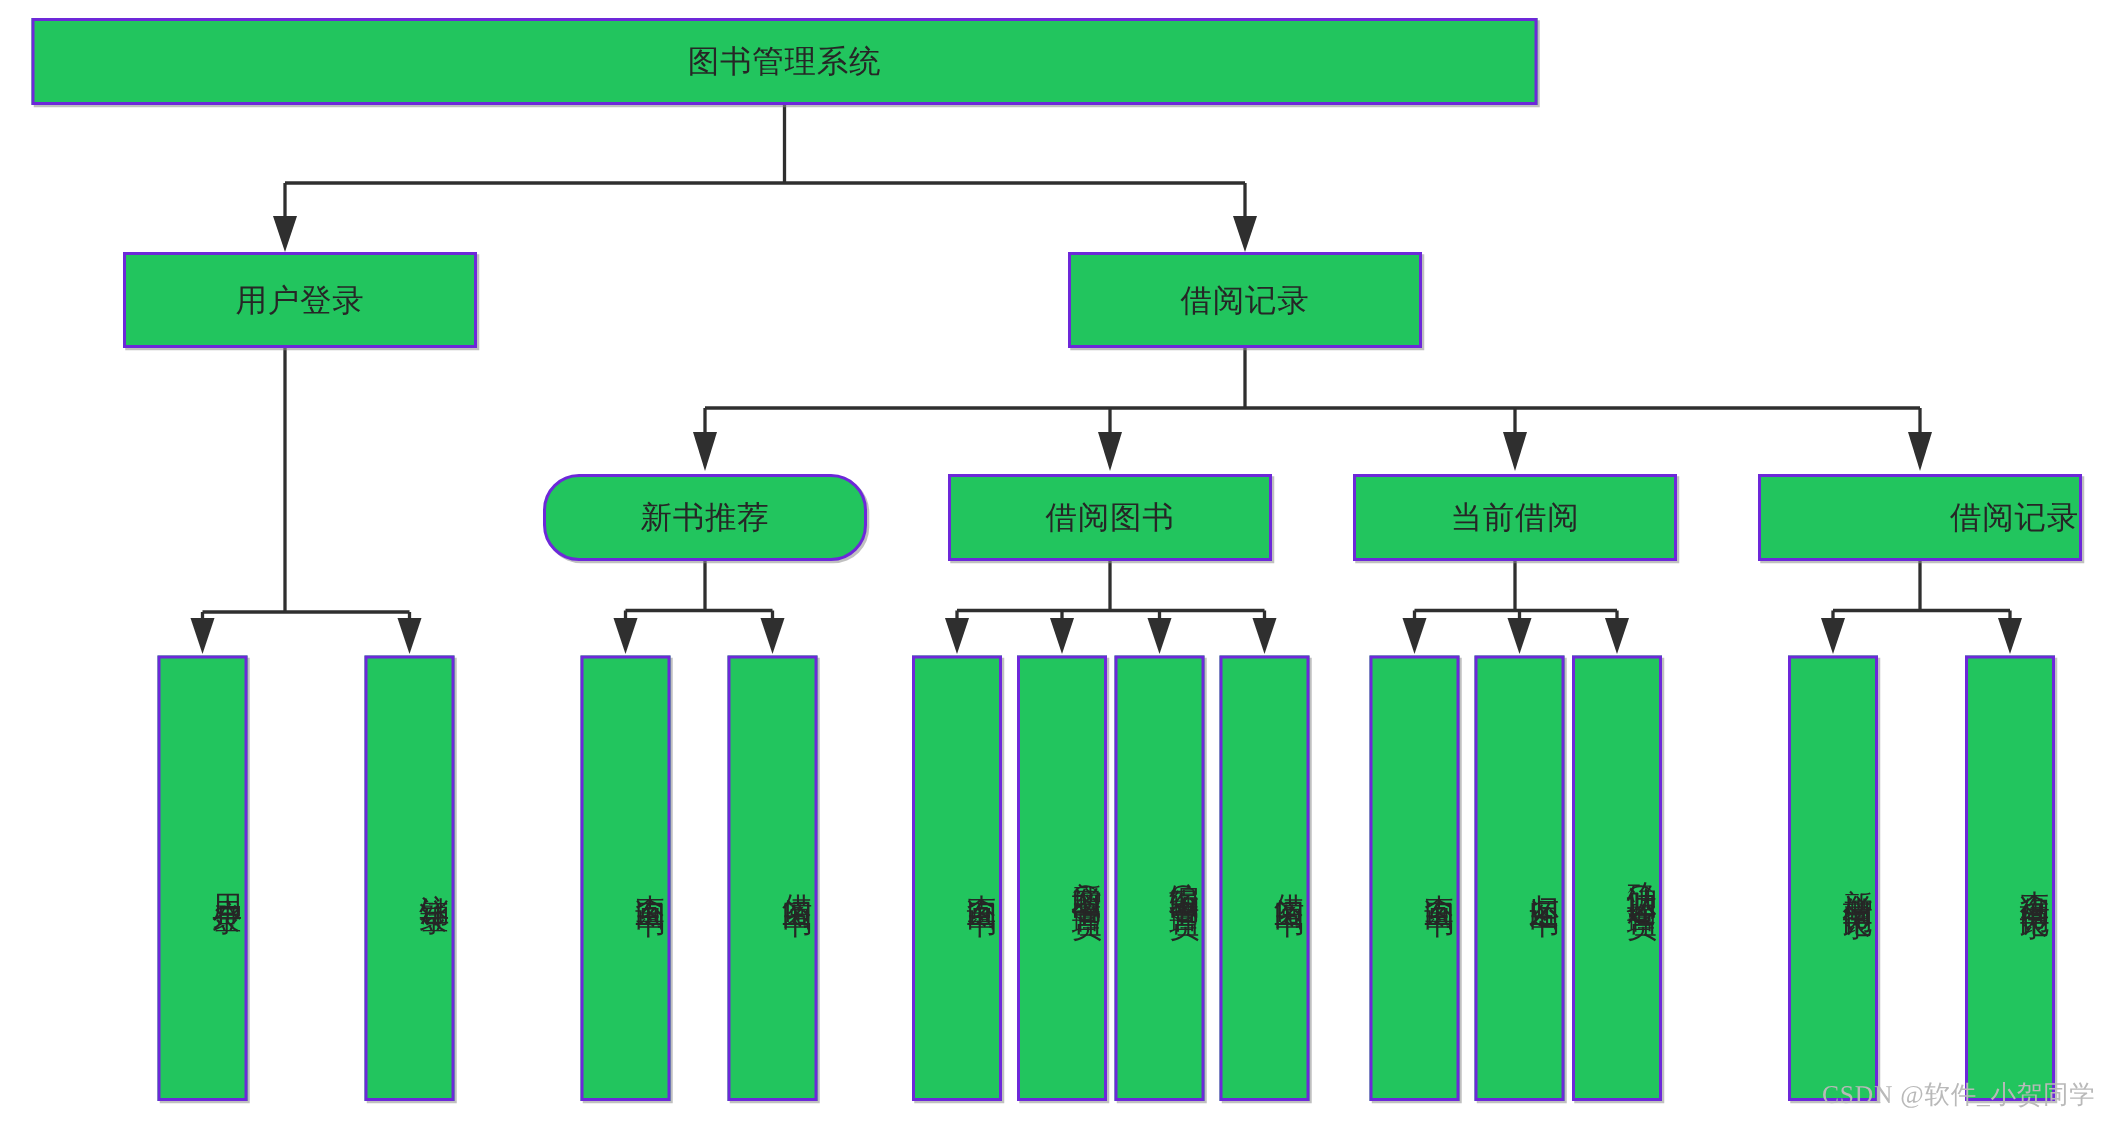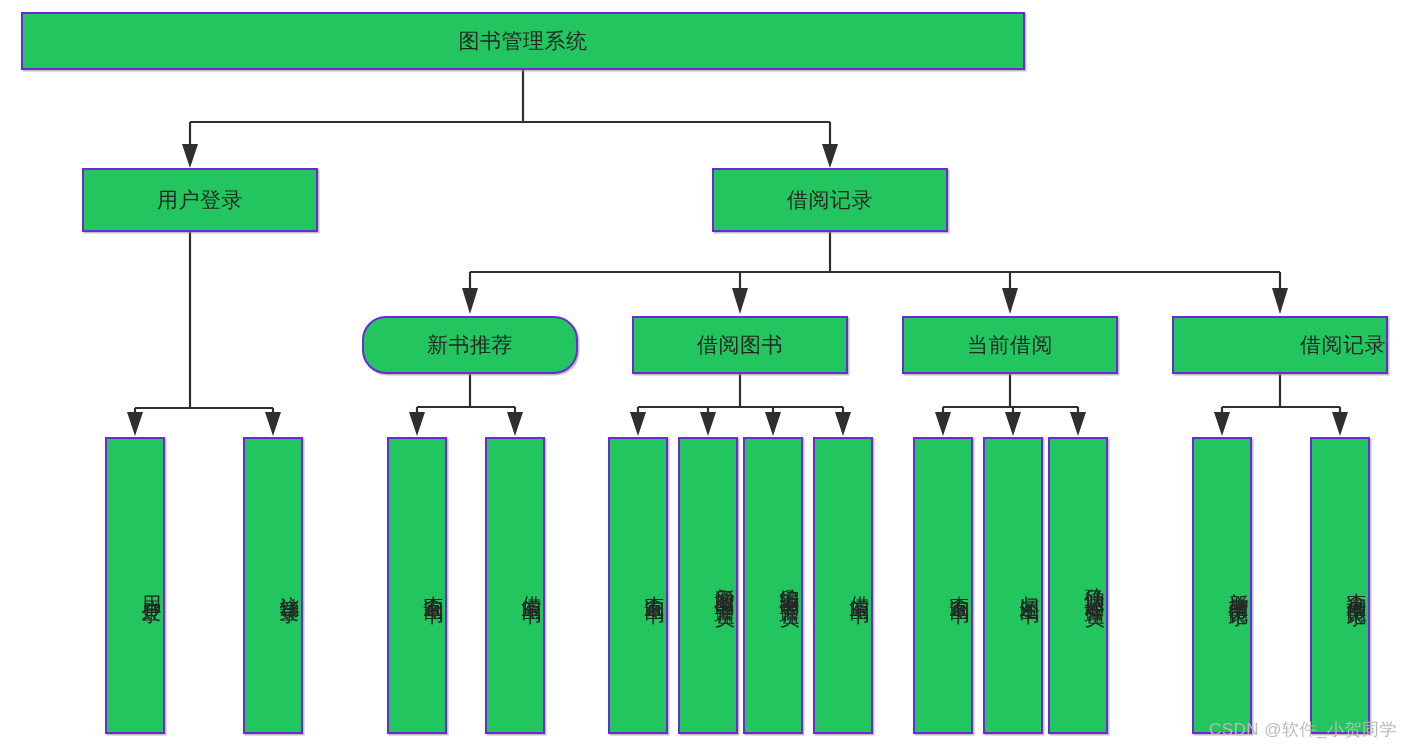--- a/index.html
+++ b/index.html
@@ -68,21 +68,21 @@
   .edges polygon {
     fill: #2f2f2f;
   }
   
   #watermark {
     position: absolute;
     right: 8px;
     bottom: 6px;
     font-size: 17px;
     color: #b9b9b9;
-    font-family: Liberation Sans, sans-serif;
+    font-family: Liberation Serif, serif;
     white-space: nowrap;
     letter-spacing: 0.5px;
     text-align: center;
   }
 </style>
 </head>
 <body>
 
 <div id="canvas">
 

